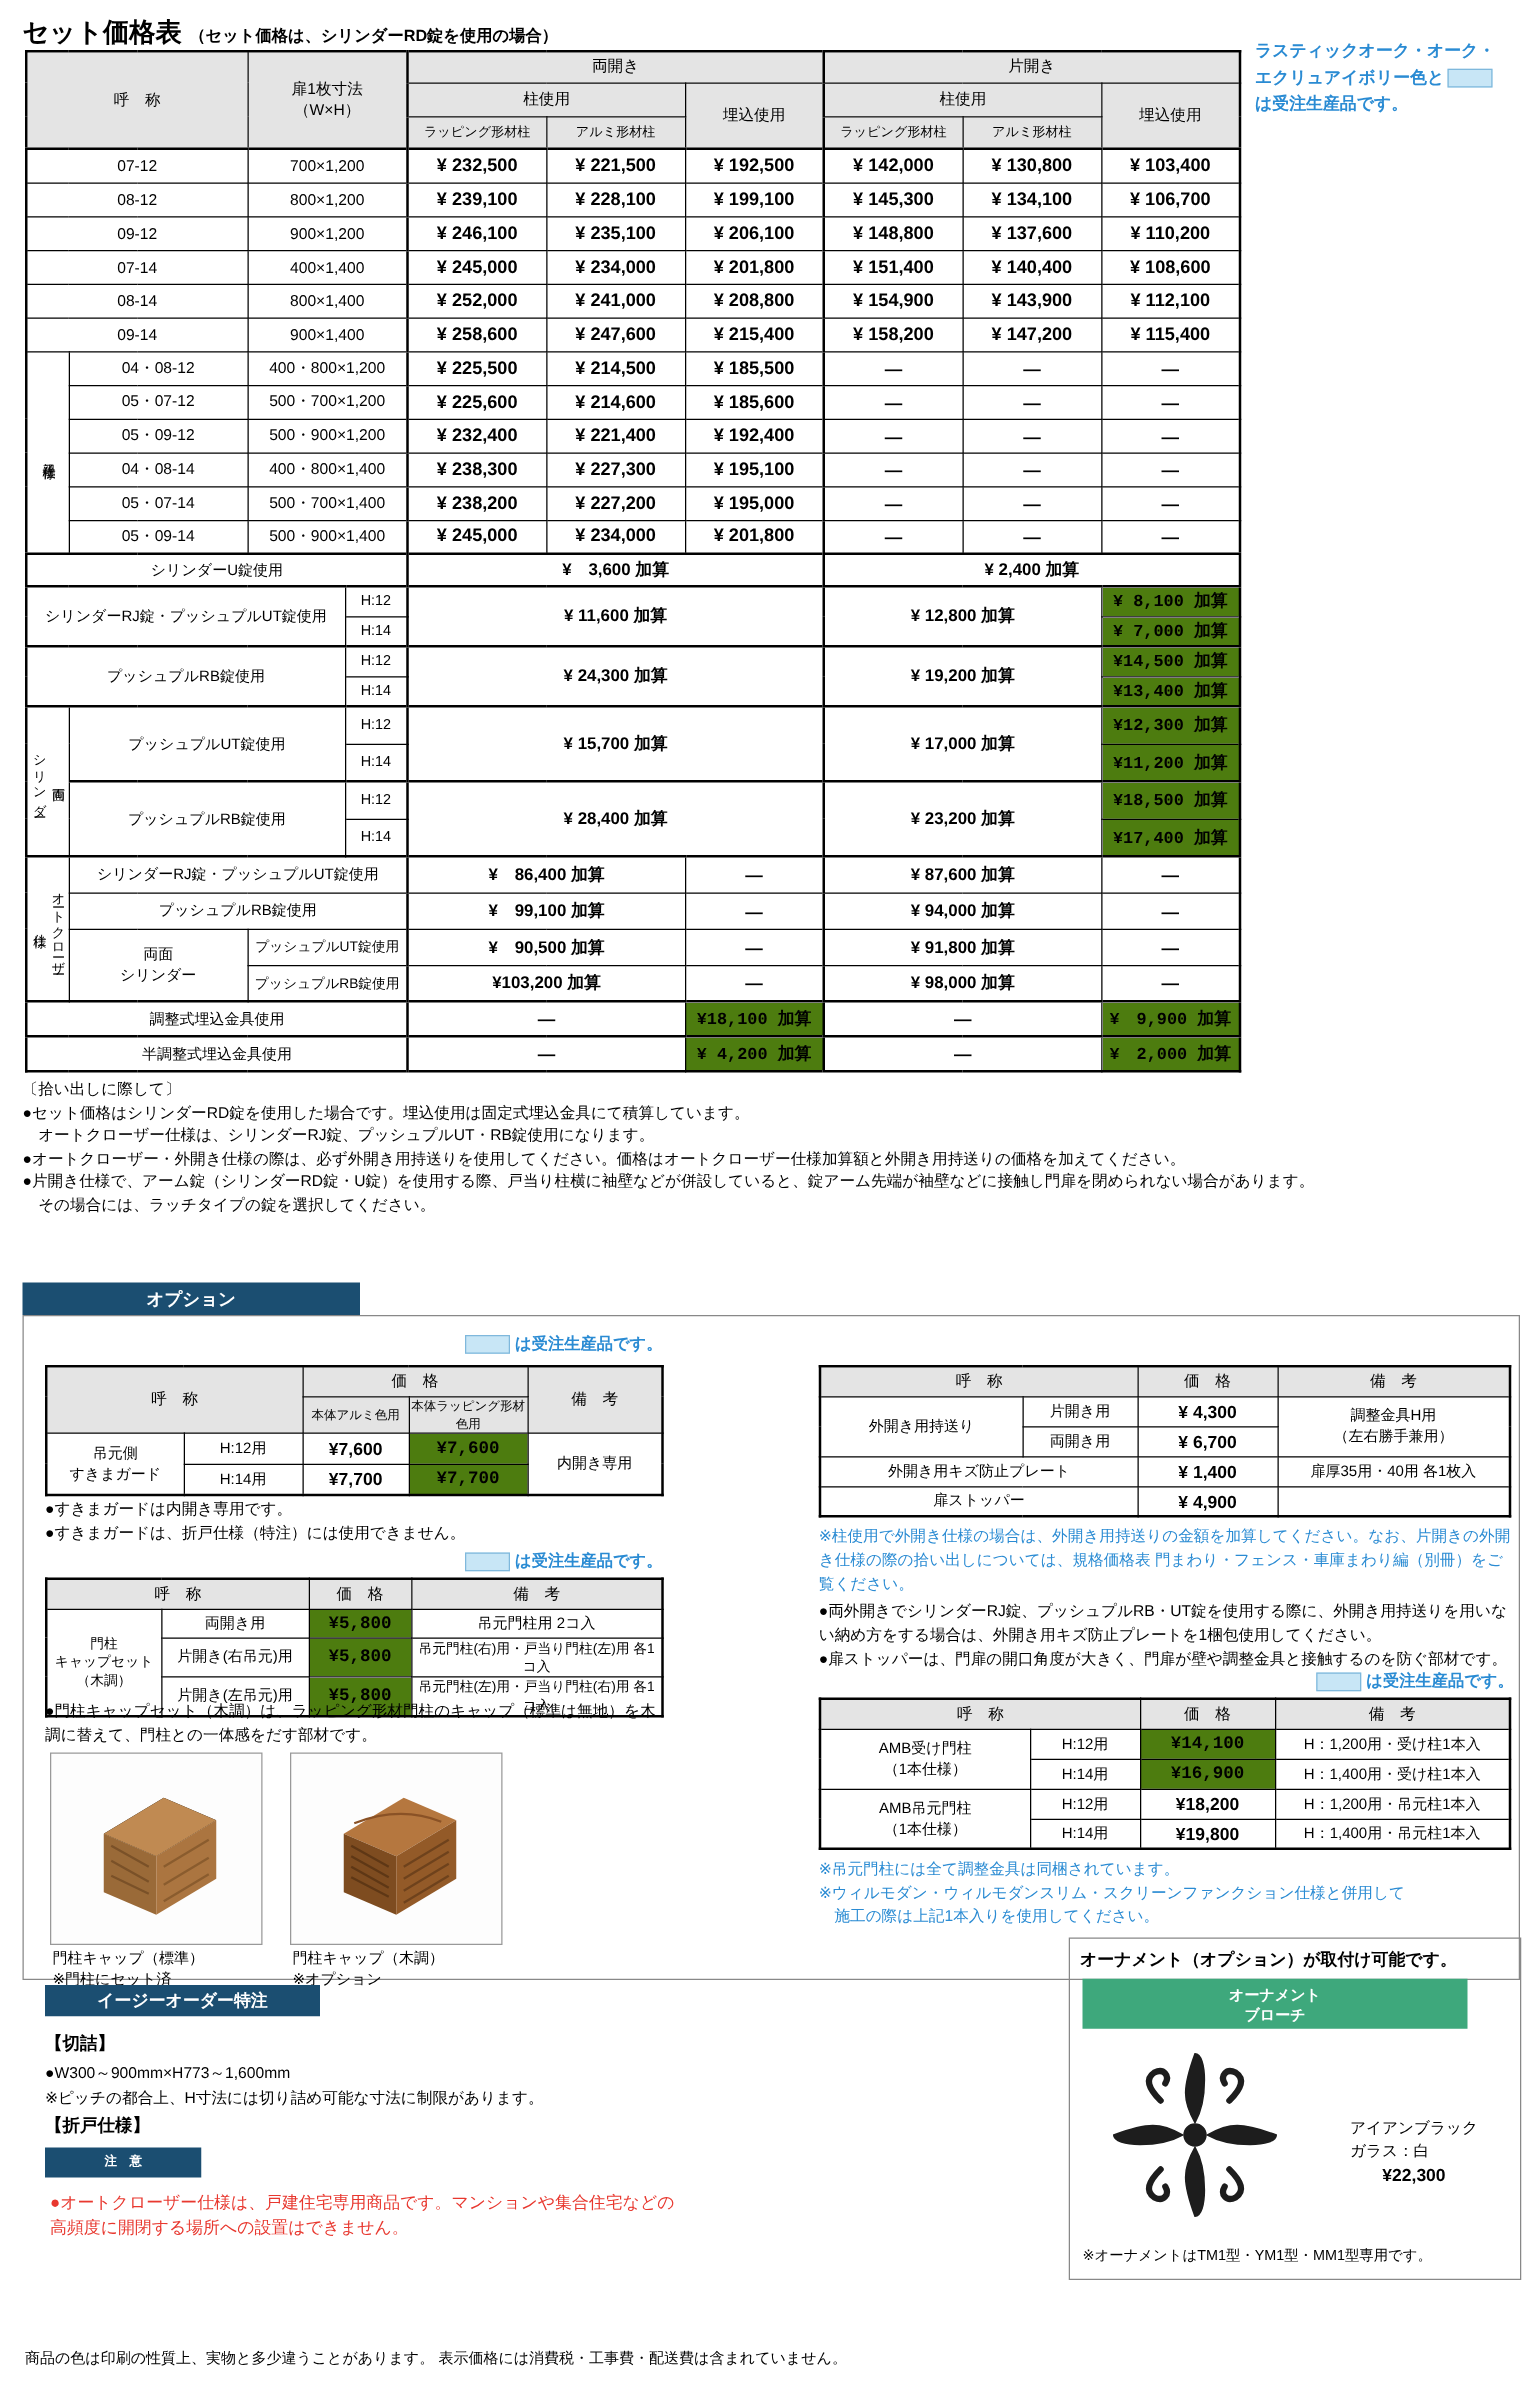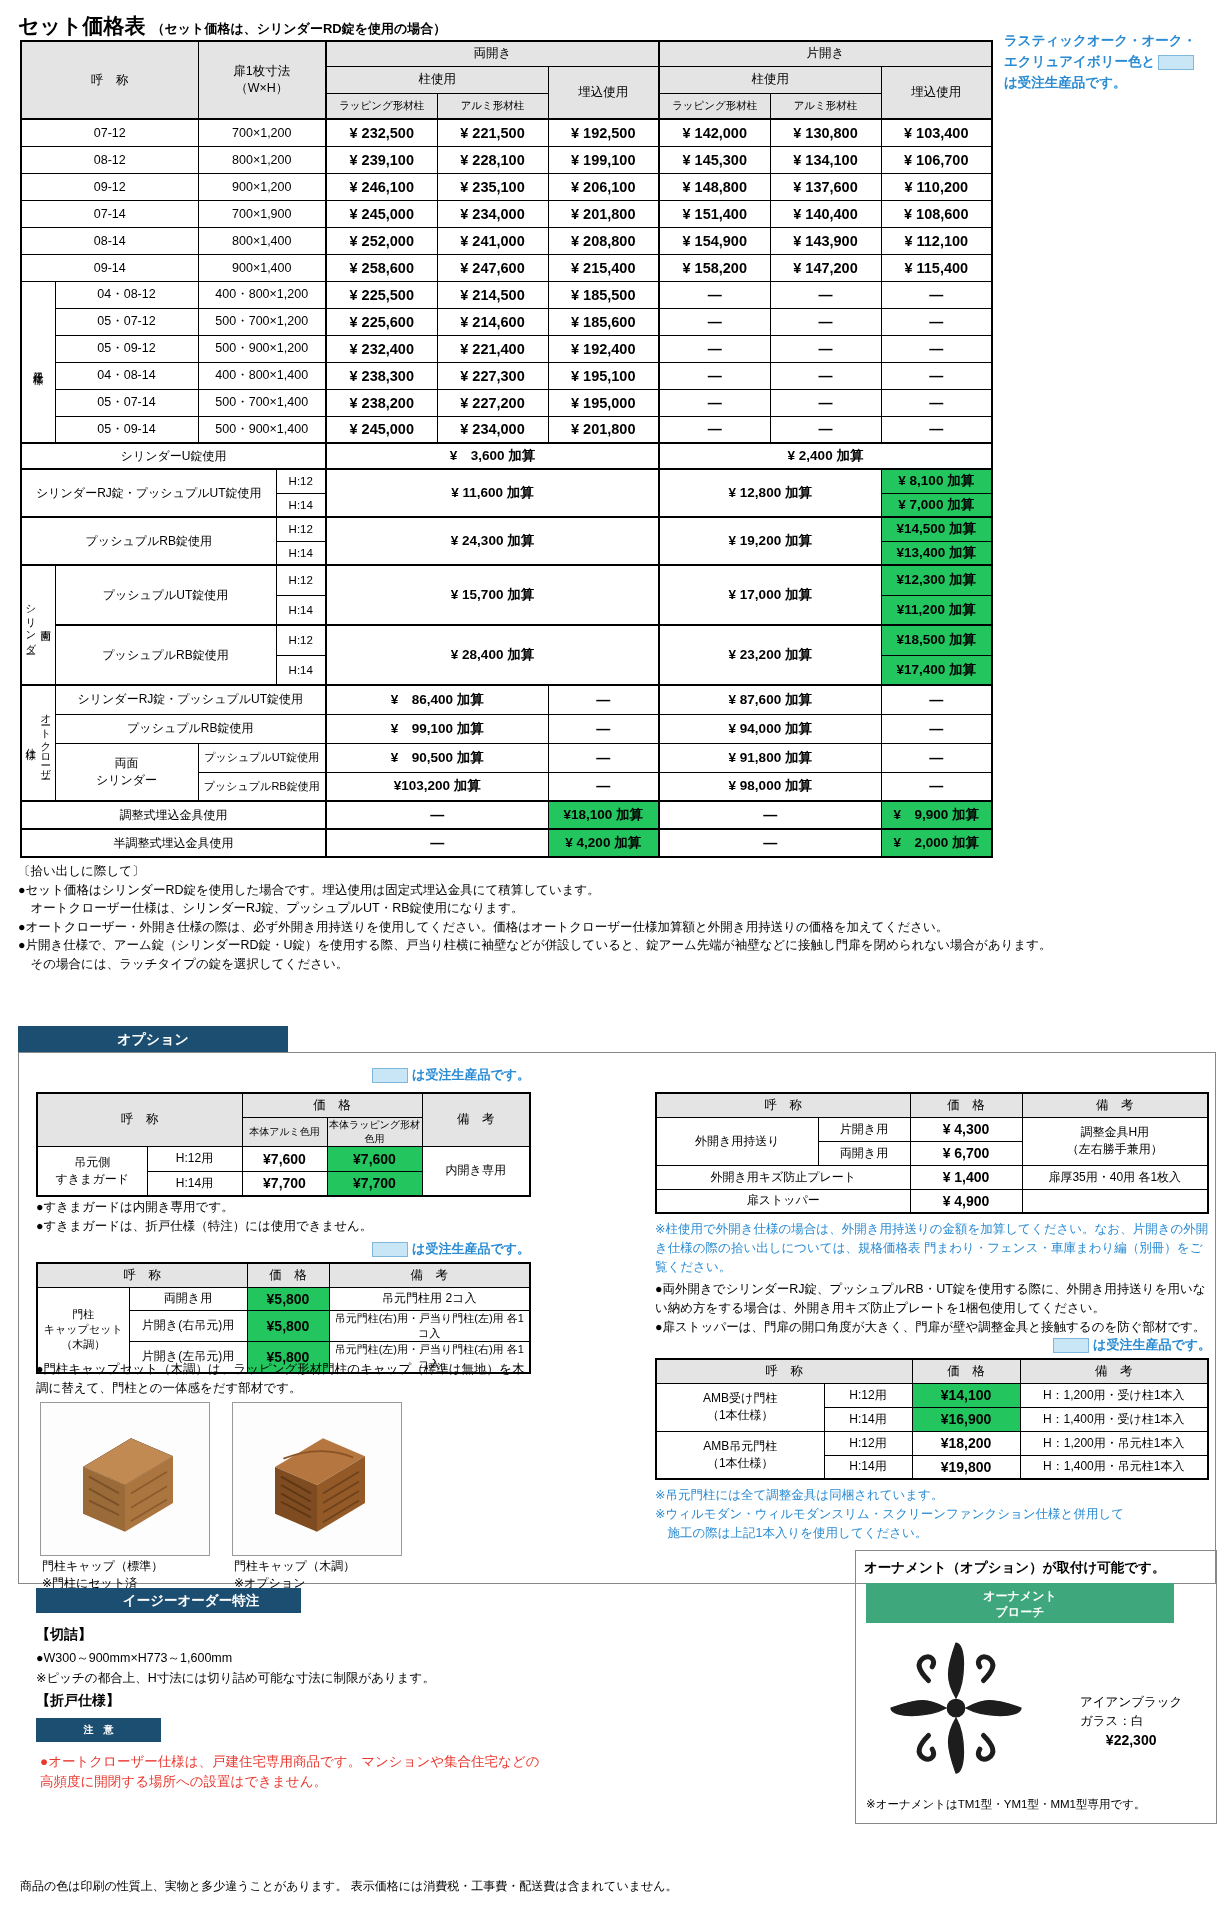--- a/index.html
+++ b/index.html
@@ -19,21 +19,21 @@
   table.pt{border-collapse:collapse;table-layout:fixed;border:2.5px solid #000;}
   table.pt td{border:1px solid #000;text-align:center;vertical-align:middle;padding:0;overflow:hidden;}
   tr.thick td{border-top:2.5px solid #000;text-align:center;}
   .gL{border-left:2px solid #000 !important;}
   .hd{background:#e4e4e4;font-size:12.5px;}
   .hd.sm{font-size:10.5px;}
   .code,.size{font-size:12.5px;}
   .pr{font-size:14.5px;font-weight:bold;}
   .kasan{font-size:13.5px;font-weight:bold;}
   .dash{font-size:14px;font-weight:bold;}
-  .blue{background:#22c55e;}
+  .blue{background:#4d7c0f;font-family:Liberation Mono, monospace;}
   .lockname{font-size:12px;margin-left:20px;}
   .lockname.sm{font-size:11px;}
   .hc{font-size:11.5px;}
   .vtext{writing-mode:vertical-rl;text-orientation:upright;white-space:pre-line;font-size:10.5px;line-height:15px;display:inline-block;letter-spacing:1px;}
   tr.h1{height:25px} tr.h2{height:27px} tr.h3{height:26px}
   tr.rd{height:27px} tr.u{height:26px} tr.lk{height:24px} tr.lk2{height:30px}
   tr.ac{height:29px} tr.aj{height:28px}
 
   
   .notes{left:18px;top:862px;width:1195px;font-size:12.5px;line-height:18.5px;}
@@ -52,21 +52,21 @@
   table.opt td.prc{font-size:14px;font-weight:bold;}
   table.opt tr{height:24px;}
   .small-note{font-size:12.5px;line-height:19px;}
   .blue-note{color:#2a8bd3;font-size:12.5px;line-height:19px;}
 
   
   .imgbox{width:168px;height:152px;border:1px solid #999;background:#fdfdfd;display:flex;align-items:center;justify-content:center;}
   .cap-caption{font-size:12px;line-height:17px;}
 
   
-  .eo-tab{left:36px;top:1588px;width:220px;height:25px;line-height:25px;font-size:13.5px;padding-left:45px;}
+  .eo-tab{left:36px;top:1588px;width:220px;height:25px;line-height:25px;font-size:13.5px;}
   .eo-h{font-size:14px;font-weight:bold;}
   .eo-t{font-size:12.5px;}
   .caution-tab{left:36px;top:1718px;width:125px;height:24px;line-height:24px;font-size:10px;}
   .caution-text{color:#e8382f;font-size:13.5px;line-height:20px;}
 
   
   .orn-box{left:855px;top:1550px;width:360px;height:272px;border:1px solid #888;}
   .orn-head{position:absolute;left:8px;top:8px;font-size:13.5px;font-weight:bold;}
   .orn-bar{position:absolute;left:10px;top:32px;width:308px;height:40px;background:#3ea87c;color:#fff;text-align:center;font-size:12px;line-height:16px;padding-top:5px;box-sizing:border-box;font-weight:bold;}
   .orn-txt{position:absolute;left:224px;top:142px;font-size:12.5px;line-height:19px;}
@@ -151,21 +151,21 @@
       <td class="size" colspan="2">900×1,200</td>
       <td class="pr gL">¥ 246,100</td>
       <td class="pr">¥ 235,100</td>
       <td class="pr">¥ 206,100</td>
       <td class="pr gL">¥ 148,800</td>
       <td class="pr">¥ 137,600</td>
       <td class="pr">¥ 110,200</td>
     </tr>
     <tr class="rd">
       <td class="code" colspan="3">07-14</td>
-      <td class="size" colspan="2">700×1,900</td>
+      <td class="size" colspan="2">400×1,400</td>
       <td class="pr gL">¥ 245,000</td>
       <td class="pr">¥ 234,000</td>
       <td class="pr">¥ 201,800</td>
       <td class="pr gL">¥ 151,400</td>
       <td class="pr">¥ 140,400</td>
       <td class="pr">¥ 108,600</td>
     </tr>
     <tr class="rd">
       <td class="code" colspan="3">08-14</td>
       <td class="size" colspan="2">800×1,400</td>

